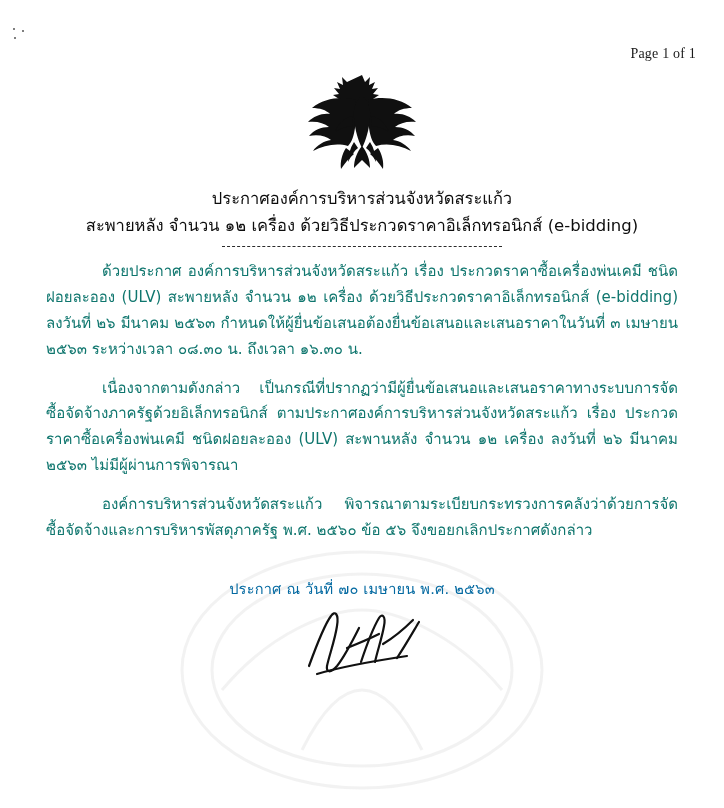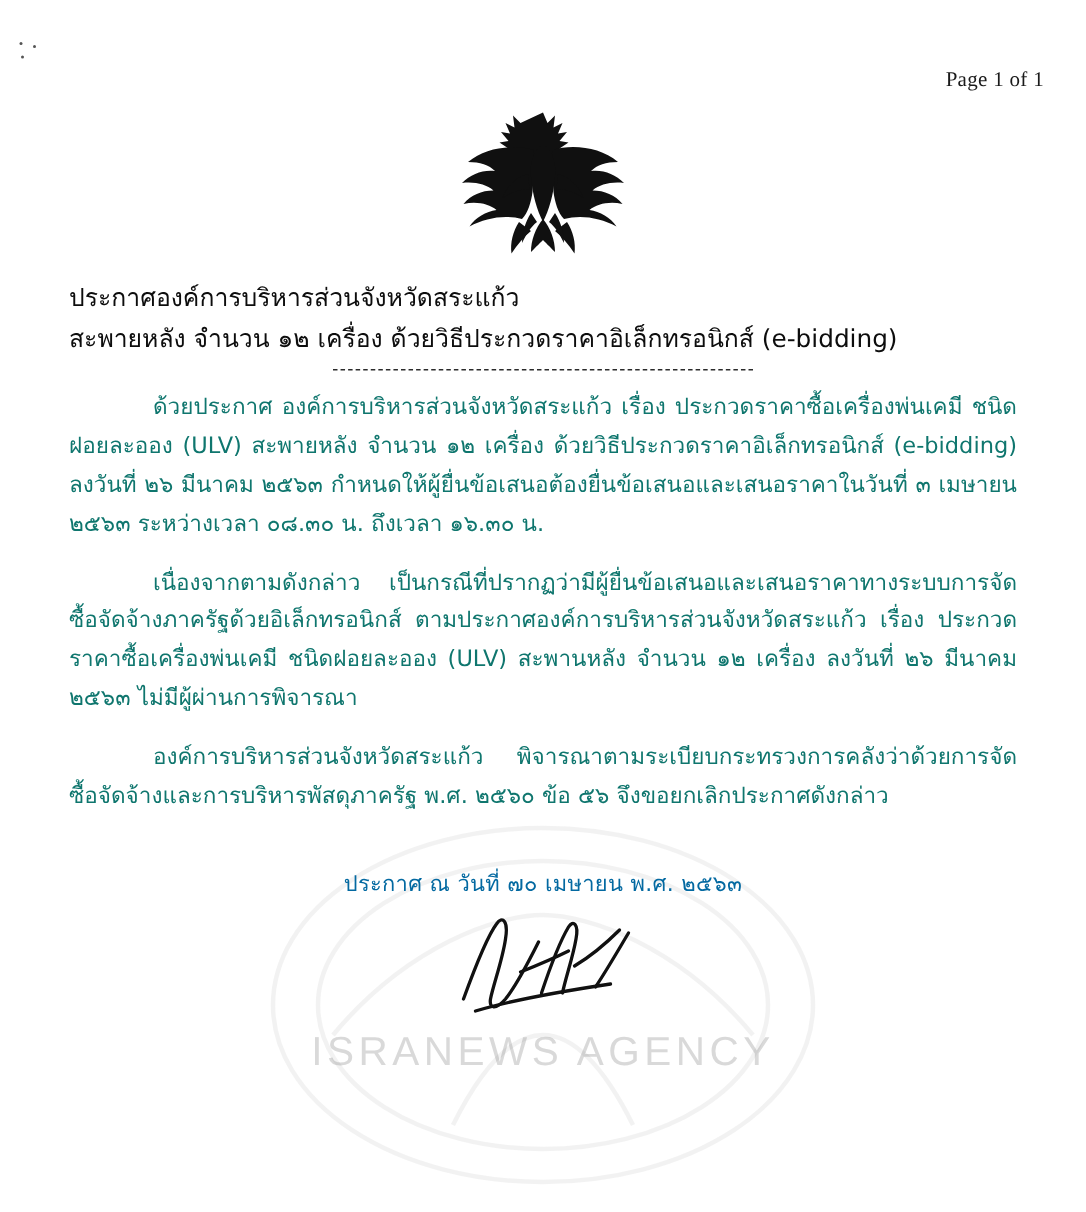--- a/index.html
+++ b/index.html
@@ -65,21 +65,21 @@
   .doc-body {
     position: absolute;
     left: 0;
     right: 0;
     top: 186px;
     padding: 0 46px;
     box-sizing: border-box;
   }
 
   .title-block {
-    text-align: left;
+    text-align: center;
     line-height: 1.62;
   }
   .title-line {
     font-size: 16.5px;
     color: #0d0d0d;
   }
   .title-line.t1 { font-size: 16.5px; }
   .title-line.t2 { font-size: 16.5px; }
   .title-line.t3 { font-size: 16.5px; }
 
@@ -225,15 +225,14 @@
           <path d="M96 40 C106 34 116 26 126 16"></path>
           <path d="M110 54 C118 42 126 28 132 18"></path>
           <path d="M30 70 C50 64 80 58 120 52"></path>
         </g>
       </svg>
     </div>
 
 
   </div>
 
-  <div class="watermark">ISRANEWS AGENCY</div>
 
 </div>
 
 </body></html>

